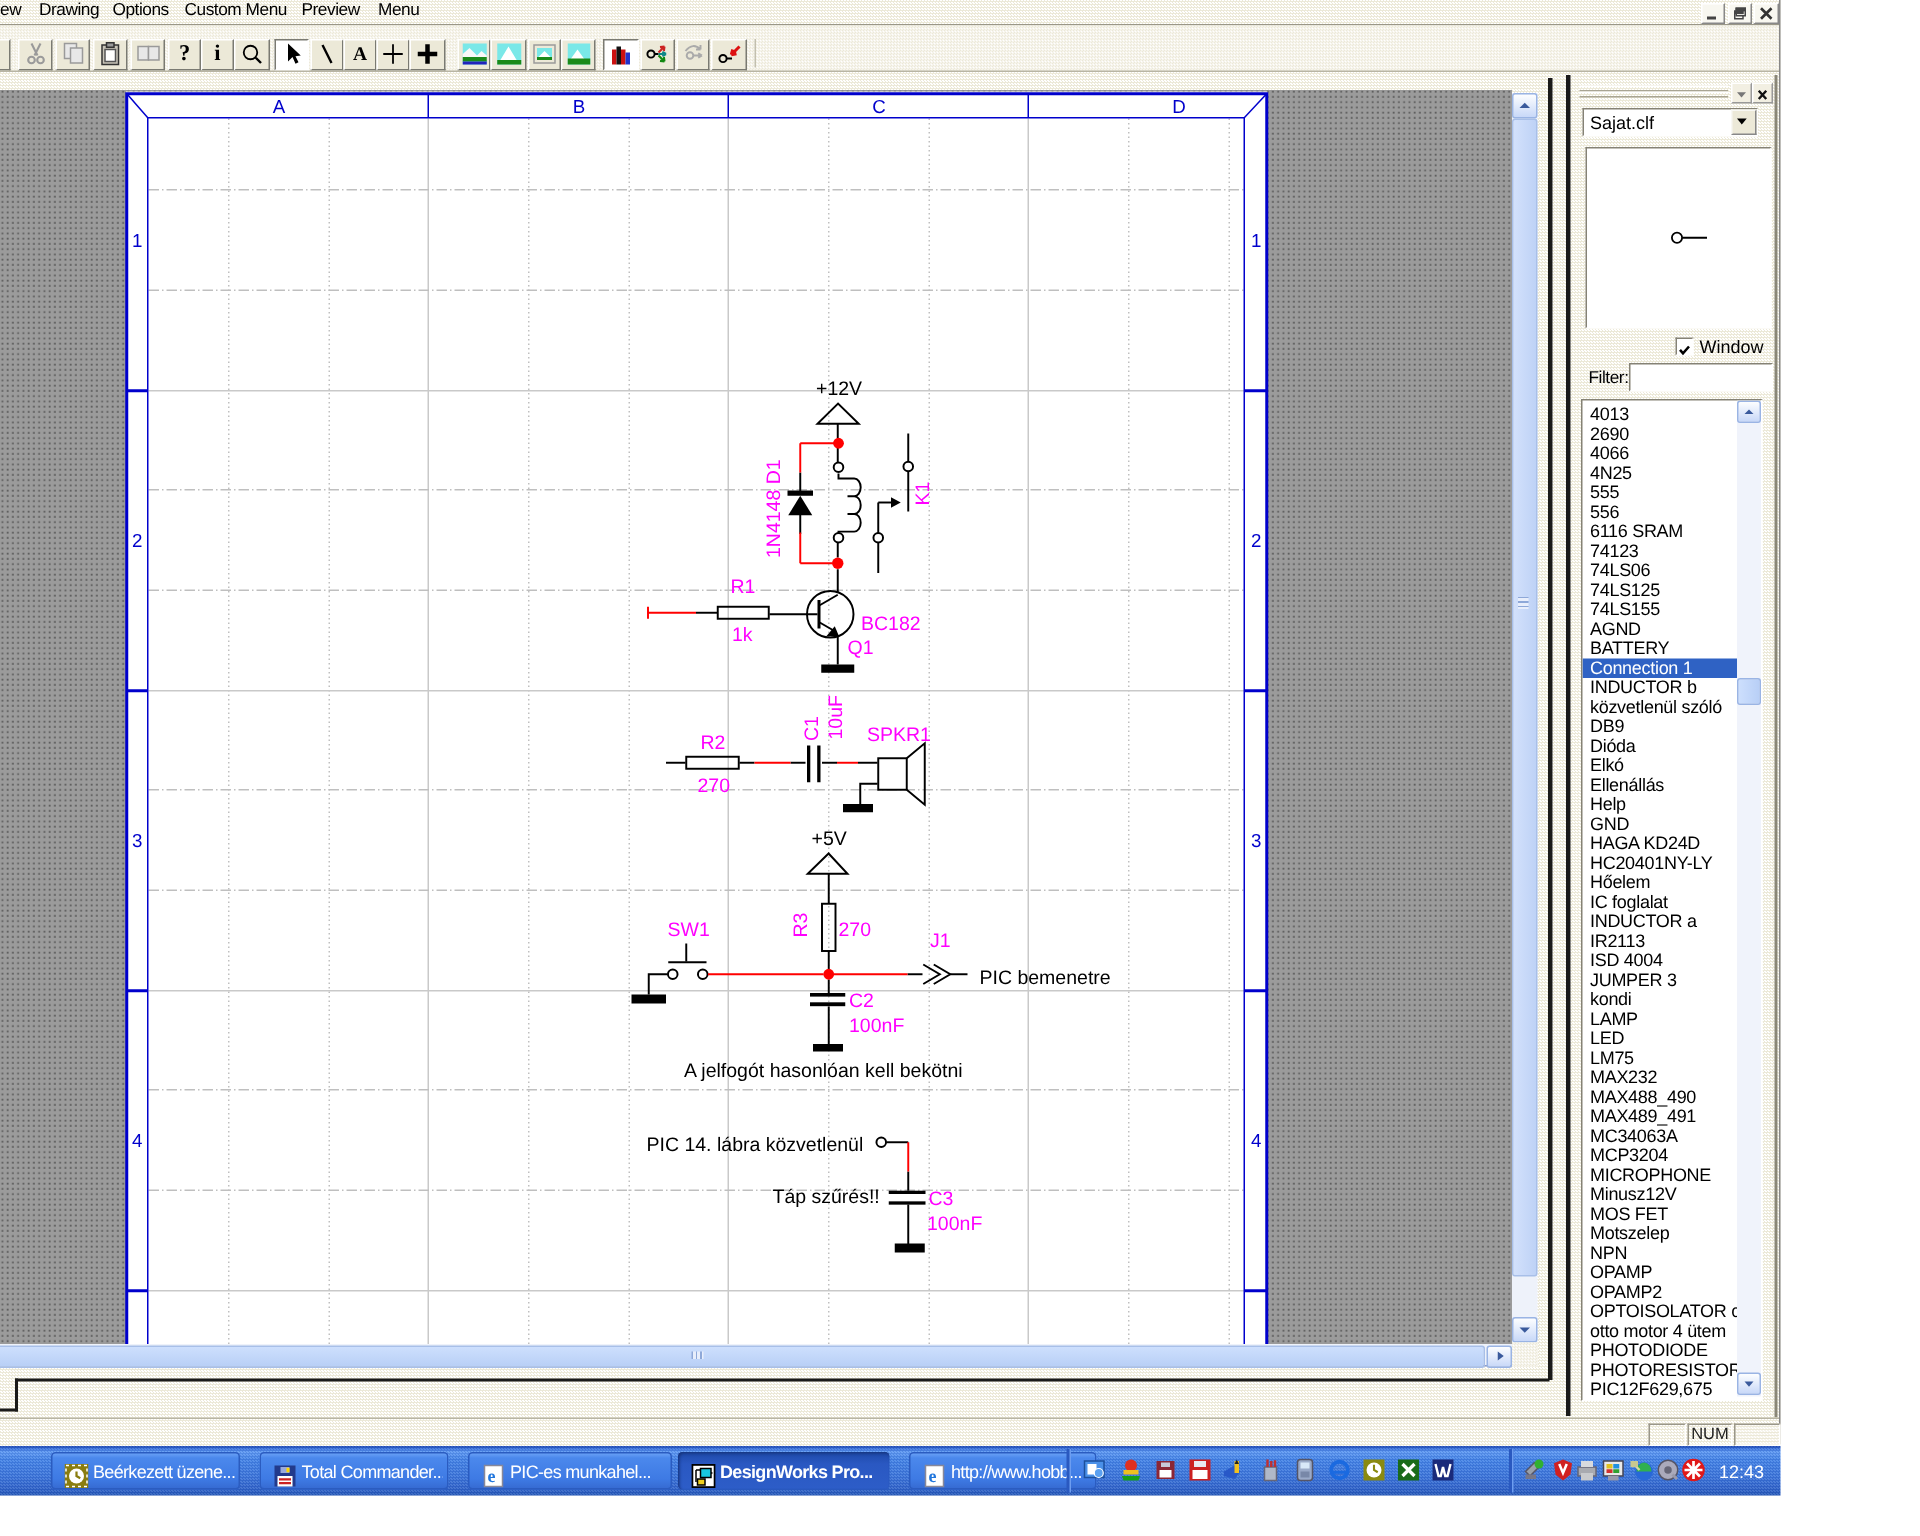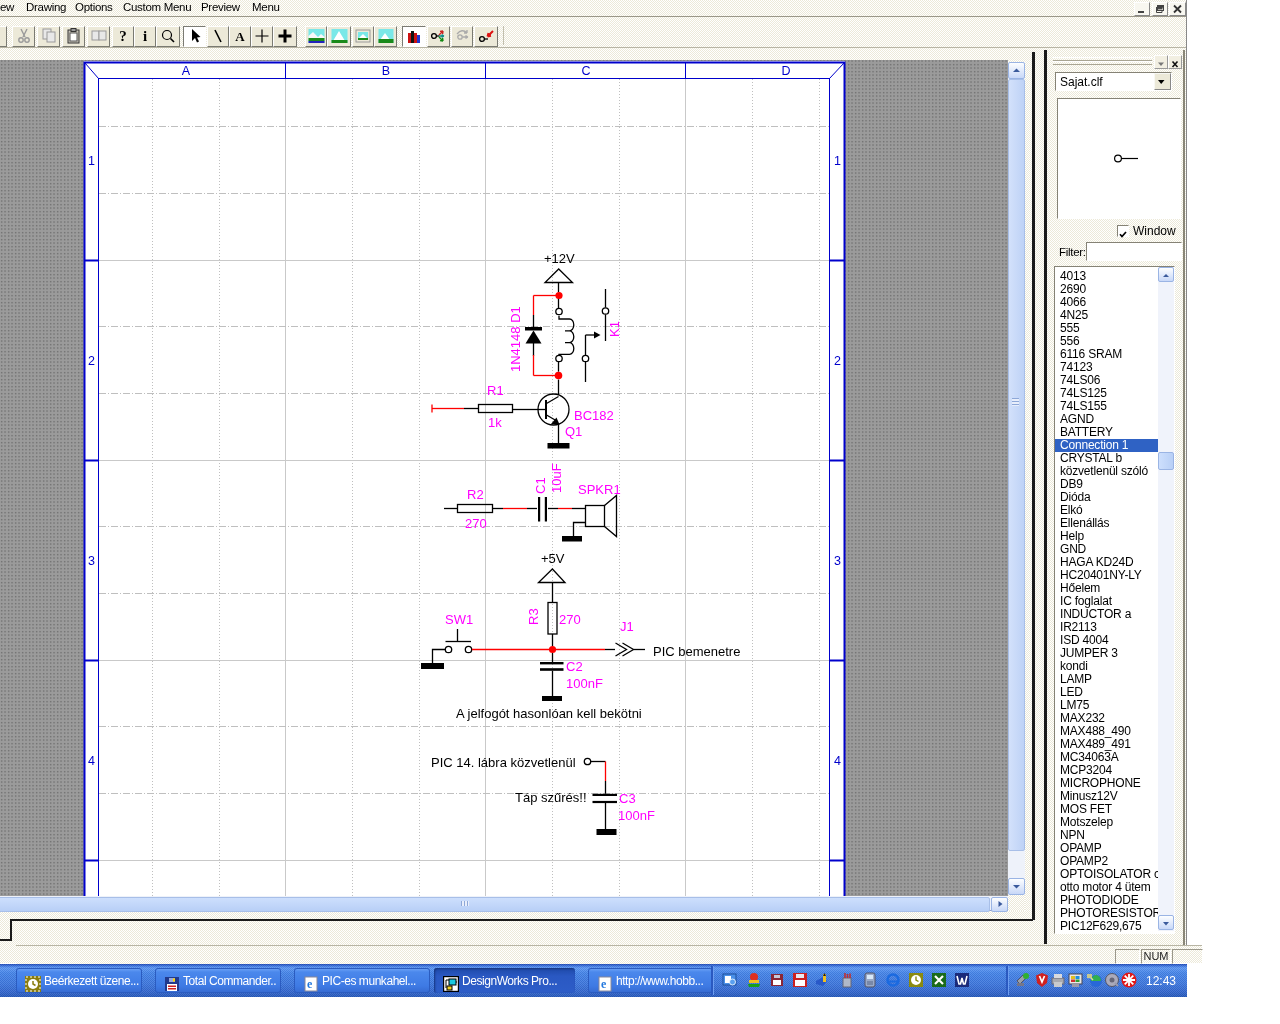--- a/index.html
+++ b/index.html
@@ -22,25 +22,25 @@
 #docR{position:absolute;left:1032px;top:52px;width:3px;height:868px;background:#1a1a1a;}
 #docB{position:absolute;left:10px;top:919px;width:1023px;height:2px;background:#1a1a1a;}
 #stepV{position:absolute;left:10px;top:919px;width:2px;height:22px;background:#1a1a1a;}
 #stepH{position:absolute;left:0;top:939px;width:12px;height:2px;background:#1a1a1a;}
 
 .sbtrack{background:#eef2fa;}
 .sbbtn{position:absolute;background:linear-gradient(180deg,#fdfeff,#c8d8f8);border:1px solid #9ab4e4;border-radius:2px;color:#4d6185;font-size:9px;text-align:center;}
 .sbthumb{position:absolute;background:linear-gradient(90deg,#d3e1fb,#bed2f6);border:1px solid #a8bfe8;border-radius:2px;}
 .sbthumbH{background:linear-gradient(180deg,#cddffd,#b8cff6);}
 #panelL{position:absolute;left:1044px;top:50px;width:3px;height:894px;background:#1a1a1a;}
-#statusbar{position:absolute;left:16px;top:945px;width:1186px;height:18px;border-top:1px solid #b8b5a4;}
+#statusbar{position:absolute;left:0;top:945px;width:1186px;height:18px;border-top:1px solid #b8b5a4;}
 .pane{position:absolute;top:3px;height:13px;border-top:1px solid #9a978a;border-left:1px solid #9a978a;border-right:1px solid #fff;border-bottom:1px solid #fff;font-size:11px;color:#222;text-align:center;line-height:13px;}
 #taskbar{position:absolute;left:0;top:964px;width:1187px;height:33px;background-image:repeating-conic-gradient(rgba(255,255,255,0.10) 0% 25%,rgba(10,30,120,0.10) 0% 50%),linear-gradient(180deg,#1c48b4 0,#3e77e0 2px,#5f9bf4 4px,#4585e8 9px,#3d77dc 20px,#3266cc 28px,#2458b8 33px);background-size:2px 2px,auto;}
-.tkbtn{position:absolute;top:4px;height:25px;border-radius:3px;background:linear-gradient(180deg,#71a7f8 0,#4b88ec 4px,#3e7ae4 18px,#3569d0 25px);box-shadow:inset 0 0 0 1px #2b5cc0;color:#fff;font-size:12px;}
-.tkbtn.active{background:linear-gradient(180deg,#1e49a8 0,#2a58c2 8px,#2d5dc8 25px);box-shadow:inset 1px 1px 2px #16357e;}
+.tkbtn{position:absolute;top:4px;height:25px;border-radius:3px;background:linear-gradient(180deg,#71a7f8 0,#4b88ec 4px,#3e7ae4 18px,#3569d0 25px);box-shadow:inset 0 0 0 1px #2b5cc0;color:#fff;font-size:12px;margin-left:18px;}
+.tkbtn.active{background:linear-gradient(180deg,#1e49a8 0,#2a58c2 8px,#2d5dc8 25px);box-shadow:inset 1px 1px 2px #16357e;font-weight:bold;}
 .tkbtn .lbl{position:absolute;left:28px;top:6px;white-space:nowrap;overflow:hidden;letter-spacing:-0.45px;}
 .qicon{position:absolute;top:8px;width:16px;height:16px;}
 .tray-sep{position:absolute;top:2px;width:2px;height:29px;background:#2a59c0;border-right:1px solid #6d9df0;}
 #clock{position:absolute;top:10px;color:#fff;font-size:12px;}
 </style>
 </head>
 <body>
 <div id="screen">
 <div id="app" class="dither">
   <div id="menubar" class="dither">
@@ -441,21 +441,21 @@
 <div style="padding-left:5px;white-space:nowrap">555</div>
 <div style="padding-left:5px;white-space:nowrap">556</div>
 <div style="padding-left:5px;white-space:nowrap">6116 SRAM</div>
 <div style="padding-left:5px;white-space:nowrap">74123</div>
 <div style="padding-left:5px;white-space:nowrap">74LS06</div>
 <div style="padding-left:5px;white-space:nowrap">74LS125</div>
 <div style="padding-left:5px;white-space:nowrap">74LS155</div>
 <div style="padding-left:5px;white-space:nowrap">AGND</div>
 <div style="padding-left:5px;white-space:nowrap">BATTERY</div>
 <div style="background:#2f62c4;color:#fff;padding-left:5px">Connection 1</div>
-<div style="padding-left:5px;white-space:nowrap">CRYSTAL b</div>
+<div style="padding-left:5px;white-space:nowrap">INDUCTOR b</div>
 <div style="padding-left:5px;white-space:nowrap">közvetlenül szóló</div>
 <div style="padding-left:5px;white-space:nowrap">DB9</div>
 <div style="padding-left:5px;white-space:nowrap">Dióda</div>
 <div style="padding-left:5px;white-space:nowrap">Elkó</div>
 <div style="padding-left:5px;white-space:nowrap">Ellenállás</div>
 <div style="padding-left:5px;white-space:nowrap">Help</div>
 <div style="padding-left:5px;white-space:nowrap">GND</div>
 <div style="padding-left:5px;white-space:nowrap">HAGA KD24D</div>
 <div style="padding-left:5px;white-space:nowrap">HC20401NY-LY</div>
 <div style="padding-left:5px;white-space:nowrap">Hőelem</div>

